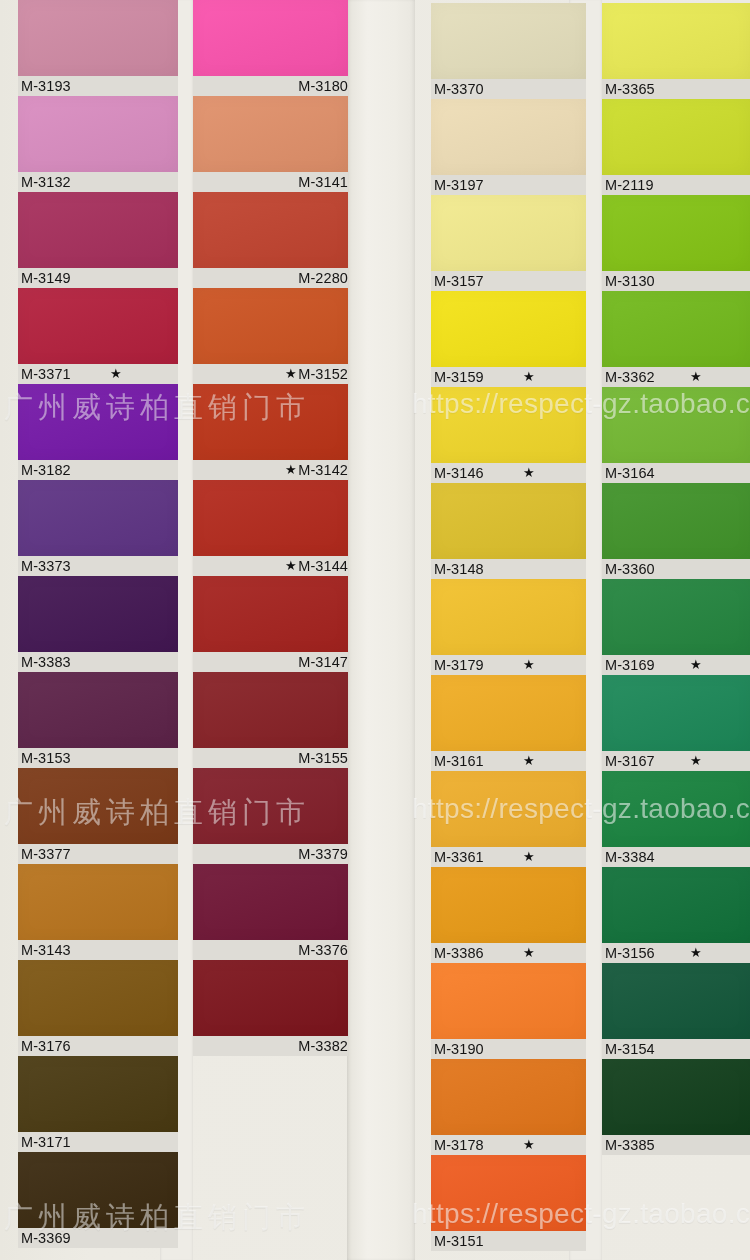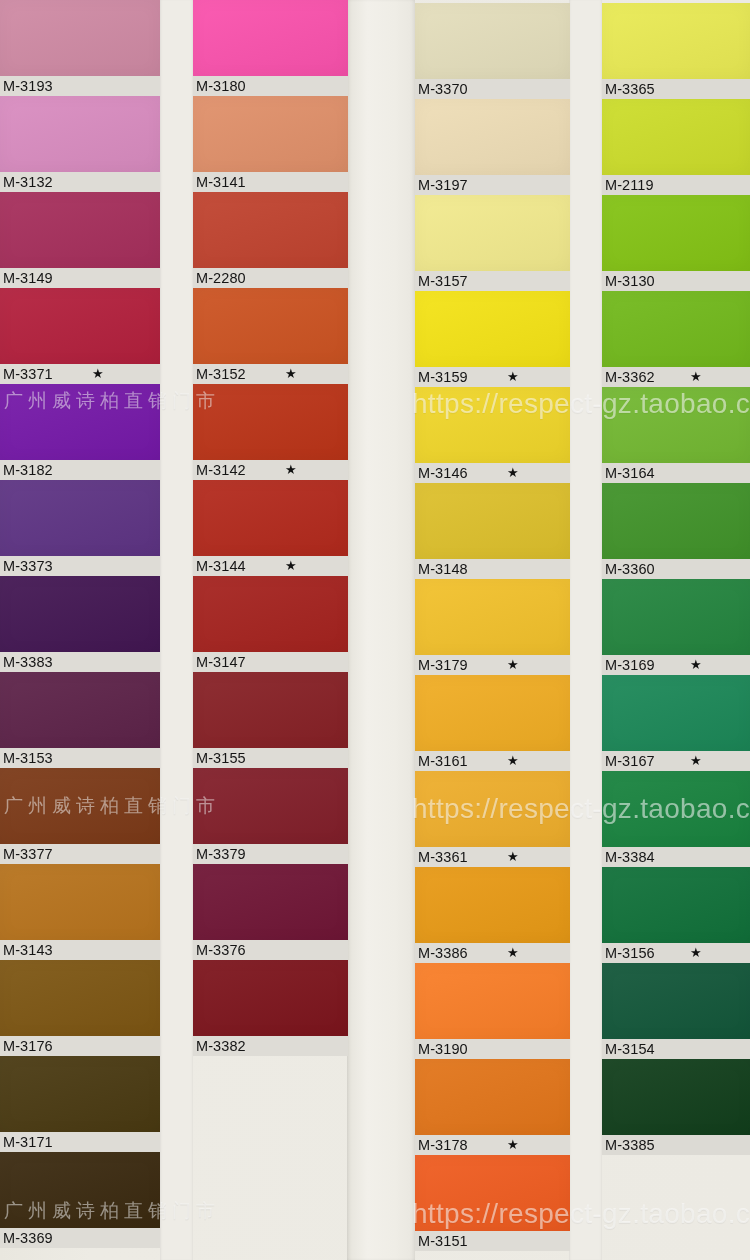--- a/index.html
+++ b/index.html
@@ -10,41 +10,41 @@
   }
   
   #card{position:absolute;inset:0;background:
       linear-gradient(90deg,#e9e7df 0%,#edebe4 12%,#eceae3 100%);}
   .paper-gap{position:absolute;top:0;bottom:0;background:#eeece6;}
   .paper-gap.g1{left:160px;width:33px;box-shadow:inset 2px 0 3px -2px rgba(0,0,0,.12),inset -2px 0 3px -2px rgba(0,0,0,.10);}
   .paper-gap.g2{left:347px;width:68px;background:linear-gradient(90deg,#e6e4dc 0%,#f2f0ea 30%,#efedE6 70%,#e9e7e0 100%);box-shadow:inset 3px 0 5px -3px rgba(0,0,0,.16),inset -3px 0 5px -3px rgba(0,0,0,.12);}
   .paper-gap.g3{left:569px;width:33px;box-shadow:inset 2px 0 3px -2px rgba(0,0,0,.12),inset -2px 0 3px -2px rgba(0,0,0,.10);}
 
   .column{position:absolute;top:0;}
-  .col-0{left:0px;width:160px;}
-  .col-1{left:193px;width:155px;}
-  .col-2{left:415px;width:155px;}
+  .col-0{left:0px;width:160px;padding-left:18px;}
+  .col-1{left:193px;width:155px;text-align:right;}
+  .col-2{left:431px;width:155px;}
   .col-3{left:602px;width:148px;}
 
   .chip{position:relative;width:100%;}
   .swatch{width:100%;height:76px;position:relative;
     box-shadow:0 1px 0 rgba(0,0,0,.18), inset 0 0 18px rgba(0,0,0,.035);}
   .swatch::after{content:"";position:absolute;inset:0;
     background:linear-gradient(160deg,rgba(255,255,255,.06),rgba(0,0,0,.05));
     pointer-events:none;}
   .label{height:20px;line-height:20px;position:relative;
     background:#dedcd6;color:#151515;font-size:14.5px;letter-spacing:.1px;
     padding-left:3px;white-space:nowrap;}
   .col-3 .label{background:#dcdad4;}
   .star{position:absolute;left:92px;top:0;font-size:13px;line-height:20px;color:#111;}
   .col-3 .star{left:88px;}
 
   
   .wm{position:absolute;pointer-events:none;user-select:none;white-space:nowrap;}
-  .wm-cn{font-size:19px;letter-spacing:5px;color:rgba(250,250,250,.50);
+  .wm-cn{font-size:29px;letter-spacing:5px;color:rgba(250,250,250,.50);
     text-shadow:0 1px 1px rgba(0,0,0,.06);font-family:Liberation Sans, sans-serif;}
   .wm-url{font-size:28px;color:rgba(252,252,252,.55);letter-spacing:.3px;
     text-shadow:0 1px 1px rgba(0,0,0,.05);}
   .wm.r1{top:388px;} .wm.r2{top:793px;} .wm.r3{top:1198px;}
   .wm.left{left:4px;} .wm.right{left:412px;}
 </style>
 </head>
 <body>
 
 <div id="card"></div>

